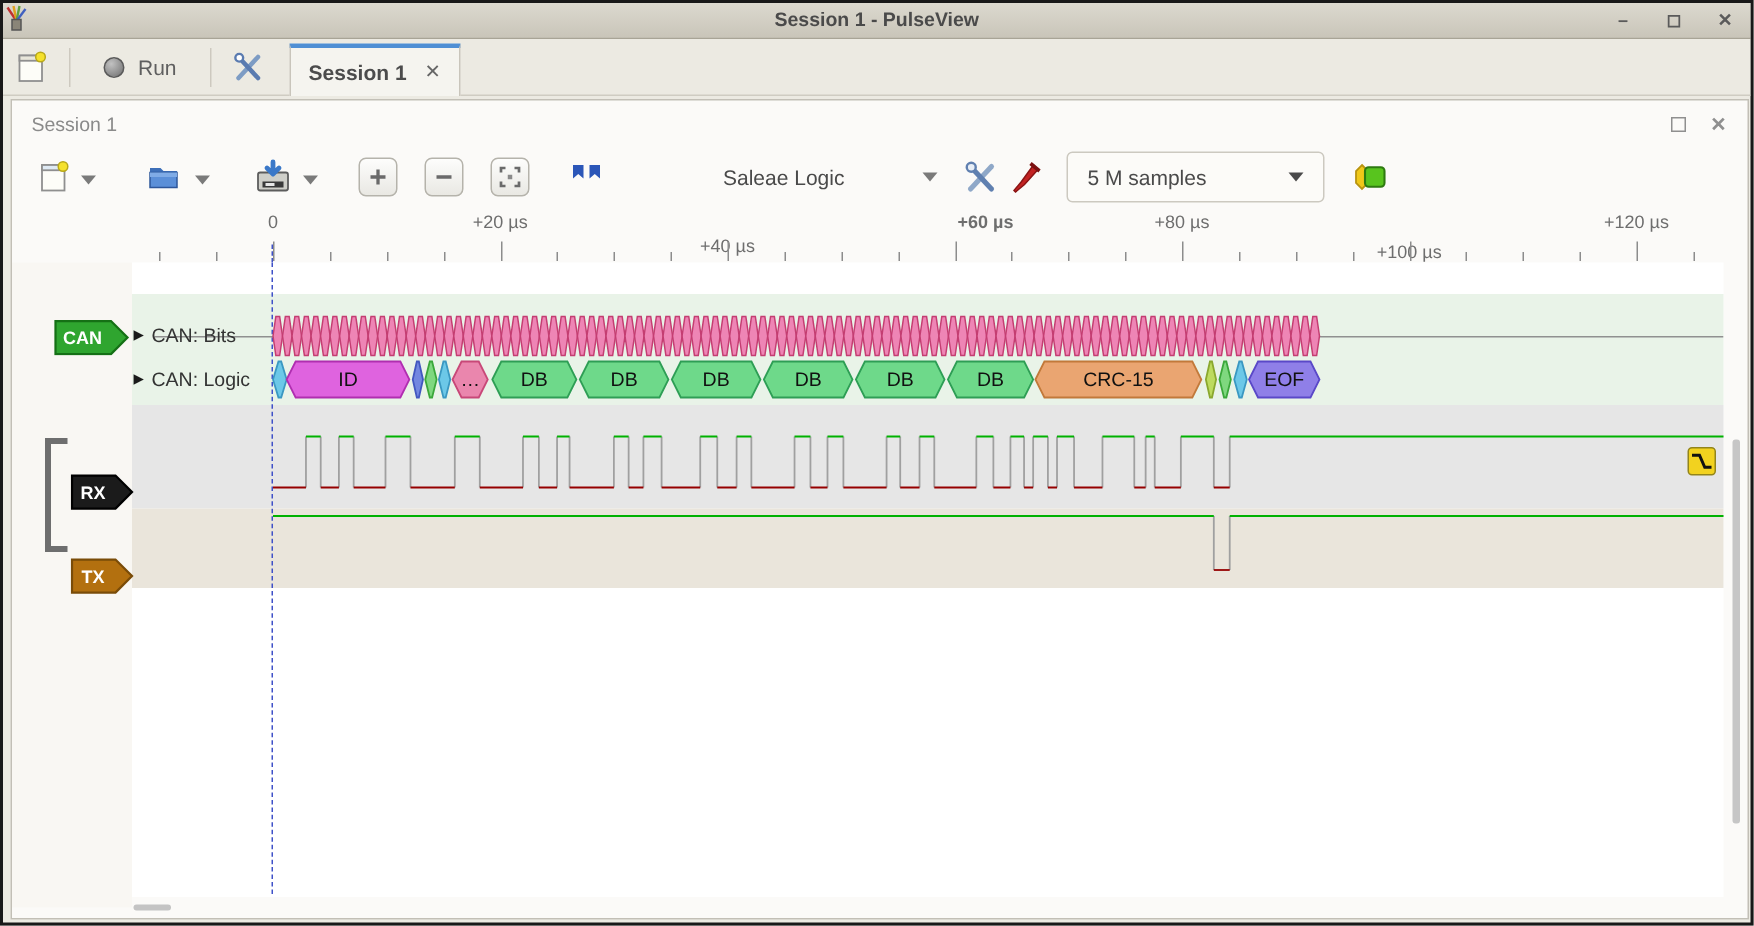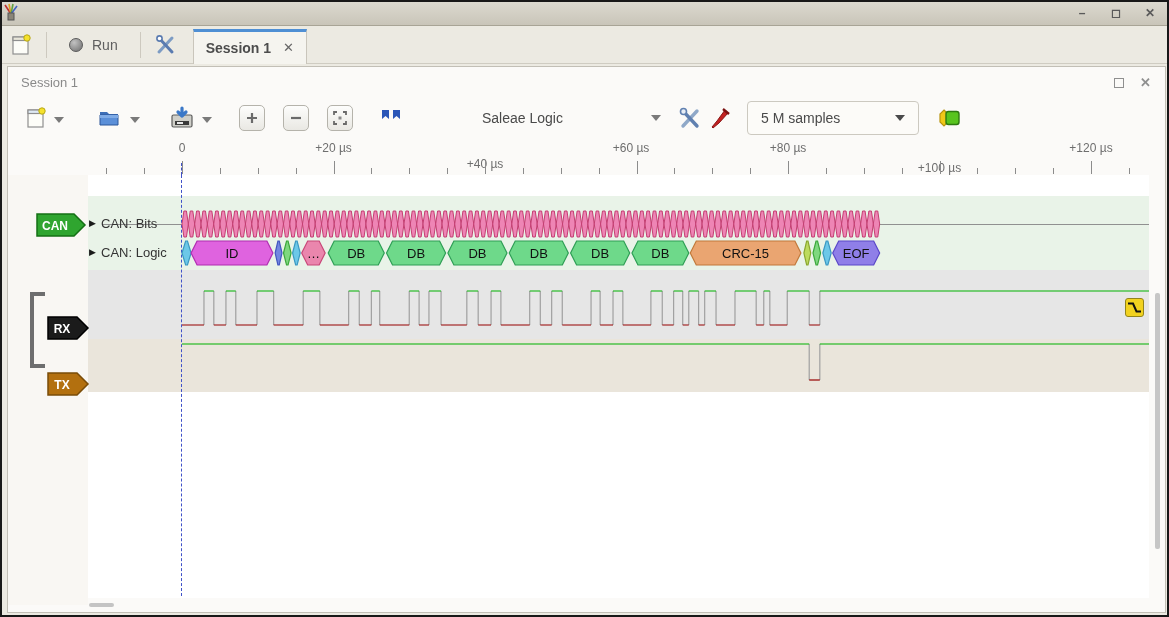--- a/index.html
+++ b/index.html
@@ -46,21 +46,21 @@
     display:flex; align-items:center; padding-left:14px; }
   .icbtn { display:flex; align-items:center; justify-content:center; border:none; background:transparent; height:34px; padding:0 3px; }
   .caret { width:0; height:0; border-left:5px solid transparent; border-right:5px solid transparent;
     border-top:6px solid #7a7a7a; display:inline-block; }
   .caretbtn { background:transparent; border:none; padding:0 4px; height:34px; }
   .sqbtn { width:26px; height:26px; border:1px solid #b5b3ab; border-radius:5px;
     background:linear-gradient(#fdfdfc,#e9e8e3); display:flex; align-items:center; justify-content:center; }
   .combo { height:34px; border:1px solid #ccc9c0; border-radius:4px; background:#fcfbf8;
     display:flex; align-items:center; justify-content:space-between; padding:0 13px; }
   .combotext { font-size:14px; color:#4a4a4a; }
-  .devselect { display:flex; align-items:center; background:transparent; border:none; height:34px;gap:36px; }
+  .devselect { display:flex; align-items:center; background:transparent; border:none; height:34px; }
 
   
   .ruler { position:absolute; left:80px; top:74px; width:1061px; height:34px; }
   .rlabel { position:absolute; top:0; transform:translateX(-50%); font-size:12px; color:#6e6e6e; white-space:nowrap; }
   .rtick { position:absolute; width:1px; background:#8c8c8c; }
 
   
   .leftstrip { position:absolute; left:0; top:108px; width:80px; height:430px; background:#f9f7f3; }
   .traces { position:absolute; left:80px; top:108px; width:1061px; height:423px; background:#ffffff; }
   .bgrow { position:absolute; left:0; width:1061px; }
@@ -85,20 +85,21 @@
   <div class="titlebar">
     <svg class="apicon" width="18" height="20" viewBox="0 0 18 20">
       <g stroke-width="1.6" fill="none">
         <path d="M9 12 L3 3" stroke="#c03030"></path>
           <path d="M9 12 L7 2" stroke="#e0a020"></path>
         <path d="M9 12 L11 2" stroke="#60a040"></path>
           <path d="M9 12 L15 4" stroke="#4060c0"></path>
       </g>
       <rect x="6" y="11" width="6" height="7" fill="#8a8578" stroke="#555" stroke-width="1"></rect>
     </svg>
+    <div class="title">Session 1 - PulseView</div>
     <div class="winbtns">
       <span class="winbtn">–</span>
       <span class="winbtn">◻</span>
       <span class="winbtn">✕</span>
     </div>
   </div>
 
   <div class="maintoolbar">
     <button class="tbtn">
       <svg width="22" height="24" viewBox="0 0 22 24">
@@ -224,21 +225,21 @@
       </button>
     </div>
 
     <div class="ruler" id="ruler">
         <div class="rlabel" style="left: 94px;">0</div>
         <div class="rtick" style="left: 94px; top: 20px; height: 13px;"></div>
         <div class="rlabel" style="left: 245.5px;">+20 µs</div>
         <div class="rtick" style="left: 245.5px; top: 20px; height: 13px;"></div>
         <div class="rlabel" style="left: 397px; margin-top: 16px;">+40 µs</div>
         <div class="rtick" style="left: 397px; top: 20px; height: 13px;"></div>
-        <div class="rlabel" style="left: 543px;">+60 µs</div>
+        <div class="rlabel" style="left: 569px; font-weight: bold;">+60 µs</div>
         <div class="rtick" style="left: 548.5px; top: 20px; height: 13px;"></div>
         <div class="rlabel" style="left: 700px;">+80 µs</div>
         <div class="rtick" style="left: 700px; top: 20px; height: 13px;"></div>
         <div class="rlabel" style="left: 851.5px; margin-top: 20px;">+100 µs</div>
         <div class="rtick" style="left: 851.5px; top: 20px; height: 13px;"></div>
         <div class="rlabel" style="left: 1003px;">+120 µs</div>
         <div class="rtick" style="left: 1003px; top: 20px; height: 13px;"></div>
         <div class="rtick" style="left: 18.25px; top: 27px; height: 6px;"></div>
         <div class="rtick" style="left: 56.125px; top: 27px; height: 6px;"></div>
         <div class="rtick" style="left: 131.875px; top: 27px; height: 6px;"></div>

